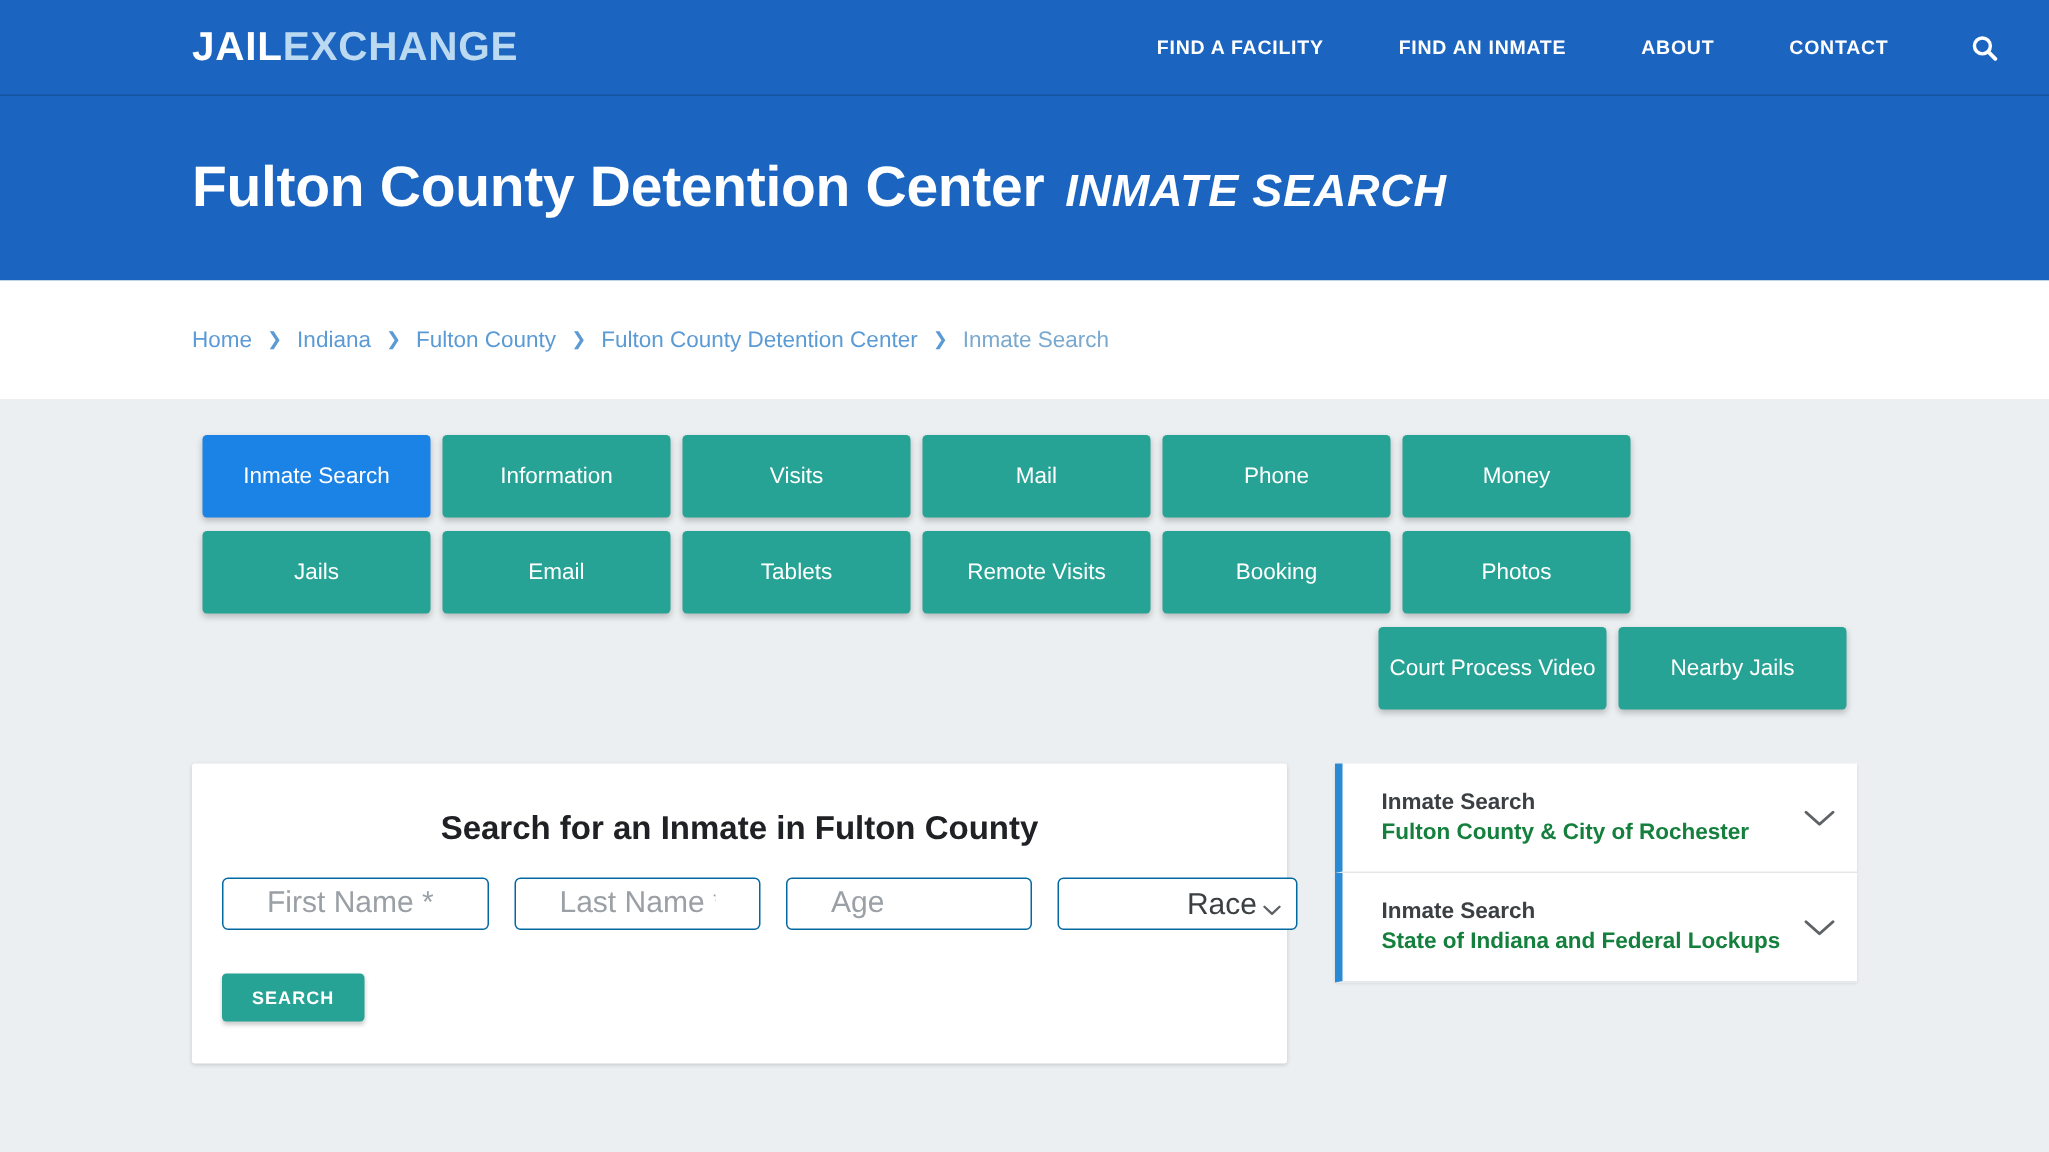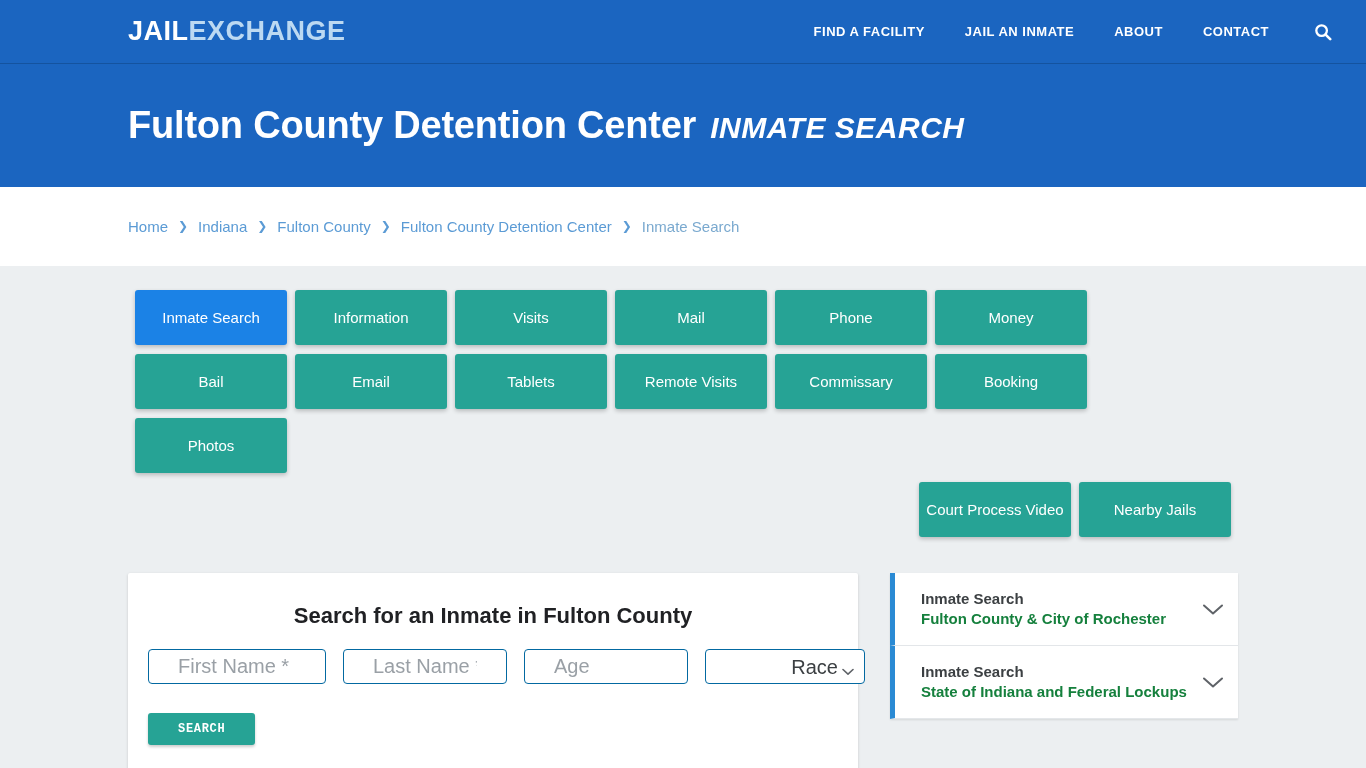--- a/index.html
+++ b/index.html
@@ -32,21 +32,21 @@
     line-height: 1;
     white-space: nowrap;
     user-select: none;
   }
   .logo .jail { color: #ffffff; }
   .logo .exchange { color: #bcd9f2; }
 
   .nav {
     margin-left: auto;
     display: flex;
-    gap: 6px;
+    gap: 16px;
   }
   .nav-item {
     color: #ffffff;
     font-size: 13px;
     font-weight: bold;
     letter-spacing: 0.5px;
     text-decoration: none;
     padding: 0 17px;
     white-space: nowrap;
     line-height: 64px;
@@ -208,29 +208,29 @@
   .select-wrap { position: relative; }
   .select-wrap .chev {
     position: absolute;
     right: 11px;
     top: 13px;
     pointer-events: none;
   }
   .search-btn {
     margin: 29px 4px 0 2px;
     height: 32px;
-    padding: 0 30px;
+    padding: 0 20px;
     background: #26a395;
     color: #ffffff;
     border: none;
     border-radius: 3px;
     font-size: 12px;
     font-weight: bold;
     letter-spacing: 0.7px;
-    font-family: Liberation Mono, monospace;
+    font-family: Liberation Sans, sans-serif;
     cursor: pointer;
     box-shadow: 0 2px 3px rgba(0,0,0,0.2);
   }
 
   
   .sidebar { width: 348px; }
   .acc-item {
     background: #ffffff;
     border-left: 5px solid #2a8ad4;
     border-bottom: 1px solid #e4e7ea;
@@ -257,21 +257,21 @@
 </style>
 </head>
 <body>
 
 <div class="topbar">
   <div class="logo">
     <span class="jail">JAIL</span><span class="exchange">EXCHANGE</span>
   </div>
   <nav class="nav">
     <a class="nav-item" href="#">FIND A FACILITY</a>
-    <a class="nav-item" href="#">JAIL AN INMATE</a>
+    <a class="nav-item" href="#">FIND AN INMATE</a>
     <a class="nav-item" href="#">ABOUT</a>
     <a class="nav-item" href="#">CONTACT</a>
     <span class="nav-search">
       <svg width="18" height="18" viewBox="0 0 18 18" aria-hidden="true">
         <circle cx="7.6" cy="7.6" r="5.3" fill="none" stroke="#ffffff" stroke-width="2.3"></circle>
         <line x1="11.6" y1="11.6" x2="16.2" y2="16.2" stroke="#ffffff" stroke-width="2.6" stroke-linecap="round"></line>
       </svg>
     </span>
   </nav>
 </div>
@@ -297,26 +297,25 @@
 
 <div class="page">
 
   <div class="tabgrid">
     <button class="tab active">Inmate Search</button>
     <button class="tab">Information</button>
     <button class="tab">Visits</button>
     <button class="tab">Mail</button>
     <button class="tab">Phone</button>
     <button class="tab">Money</button>
-    <button class="tab">Bail</button>
+    <button class="tab">Jails</button>
 
     <button class="tab">Email</button>
     <button class="tab">Tablets</button>
     <button class="tab">Remote Visits</button>
-    <button class="tab">Commissary</button>
     <button class="tab">Booking</button>
     <button class="tab">Photos</button>
   </div>
 
   <div class="tabrow-center">
     <button class="tab">Court Process Video</button>
     <button class="tab">Nearby Jails</button>
   </div>
 
   <div class="lower">

